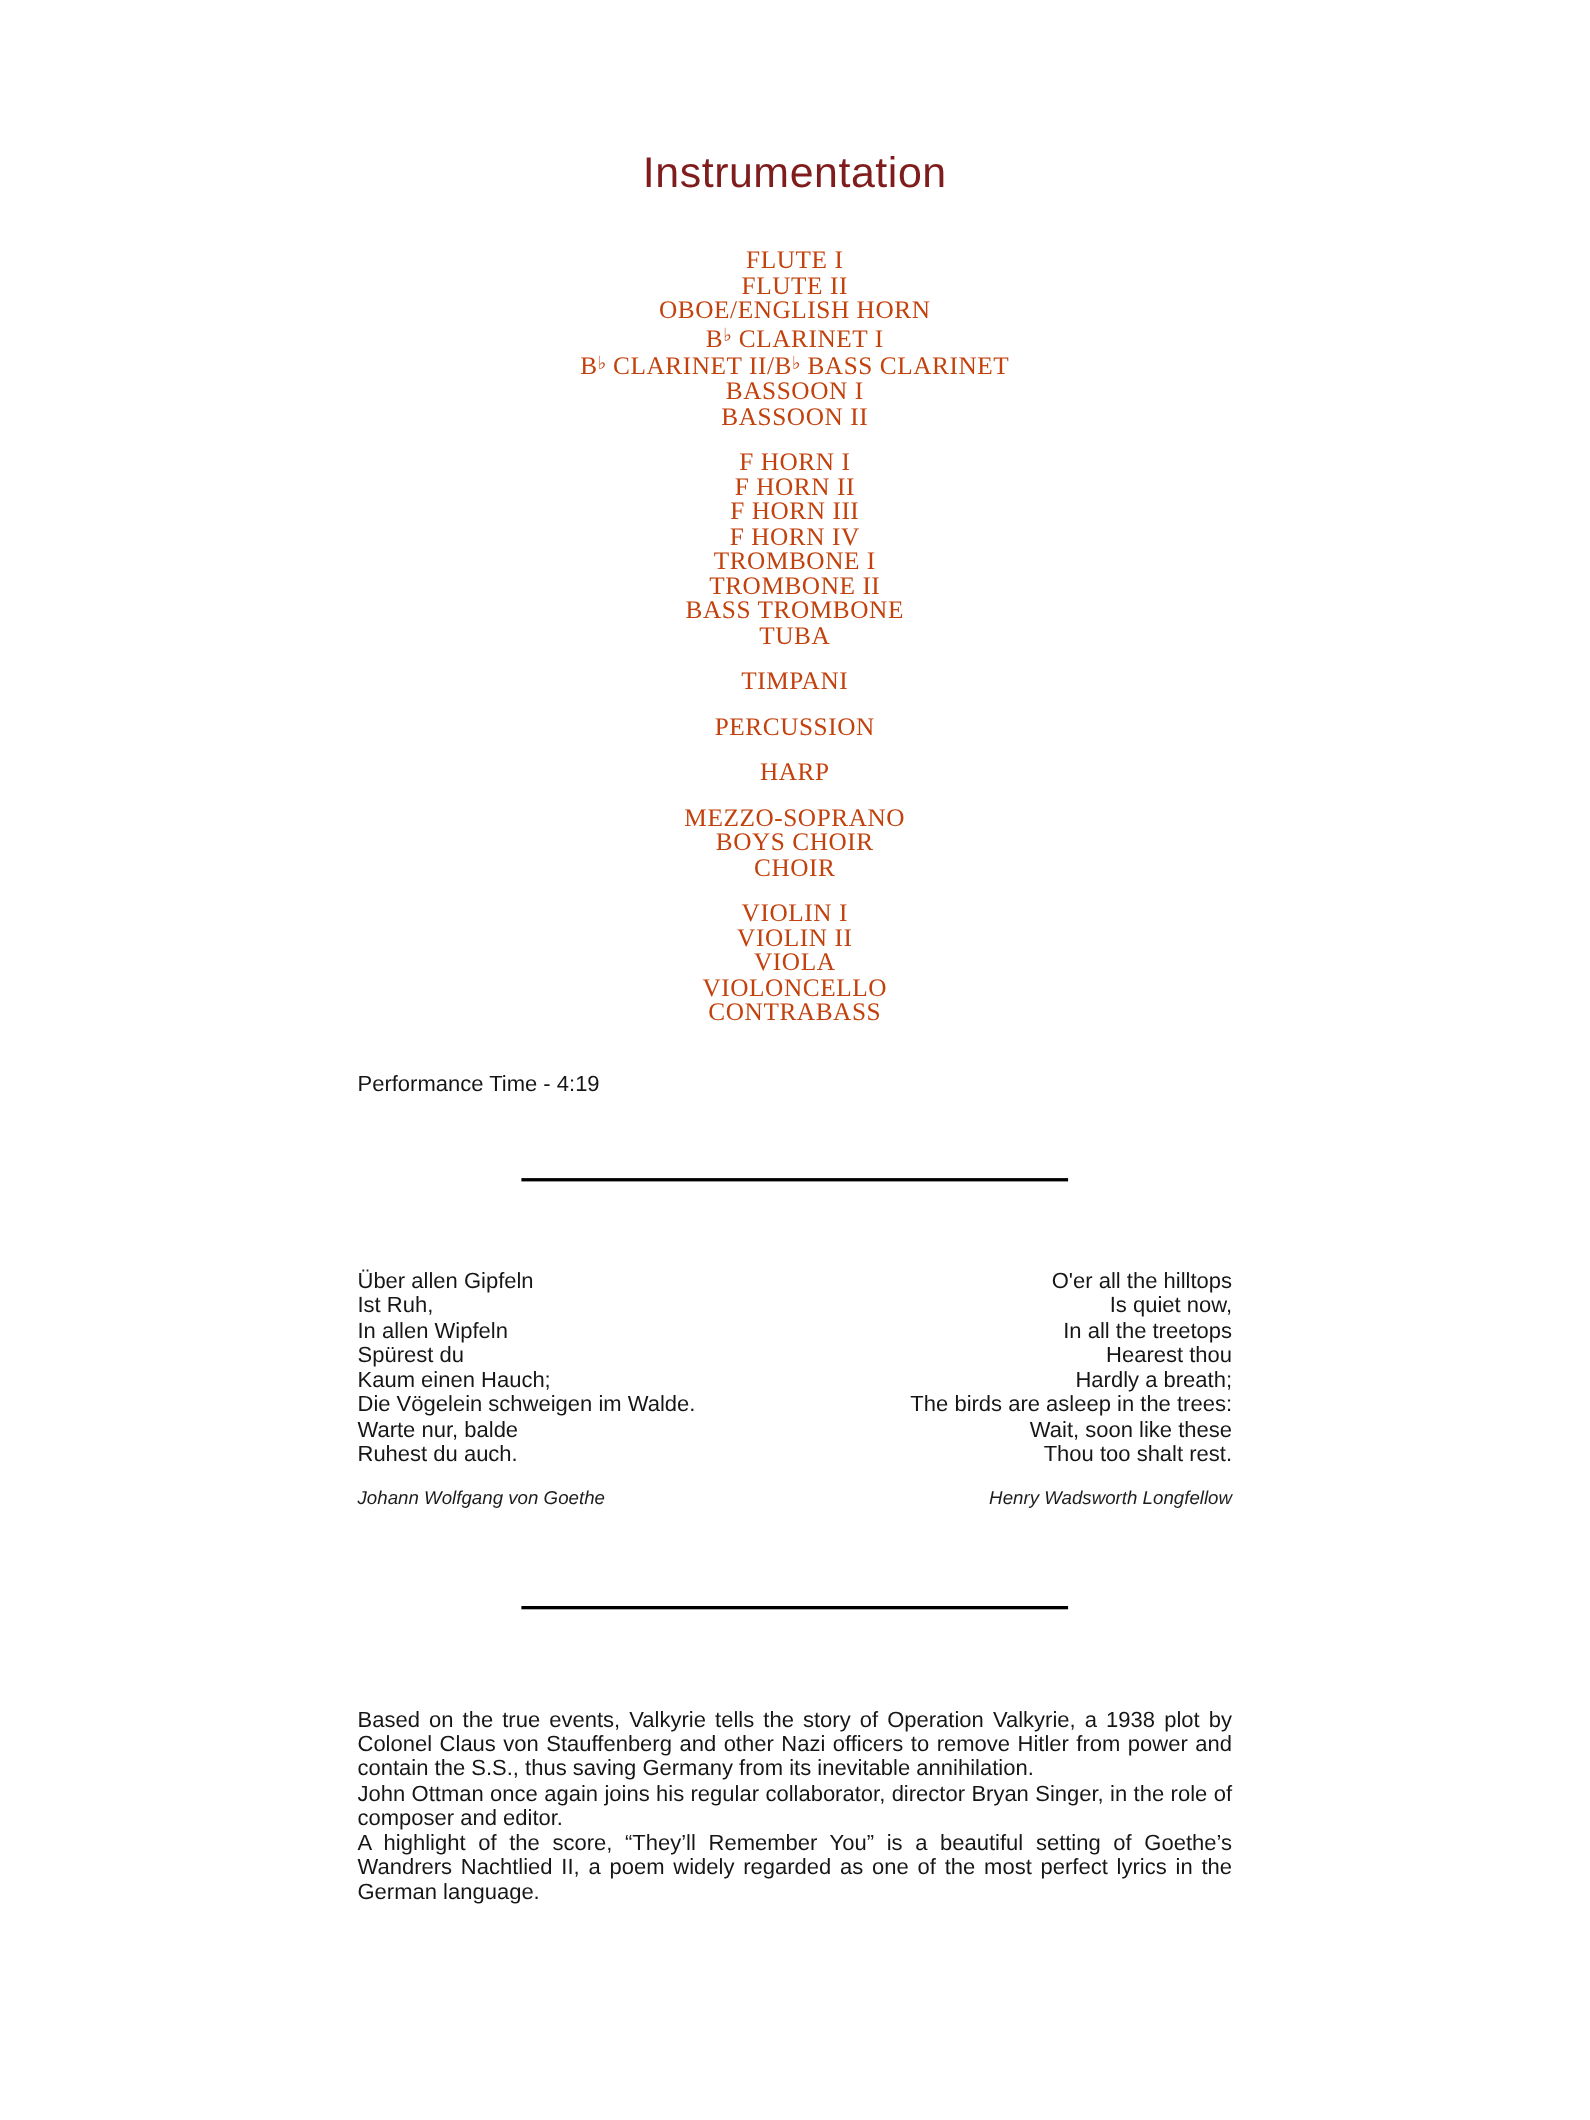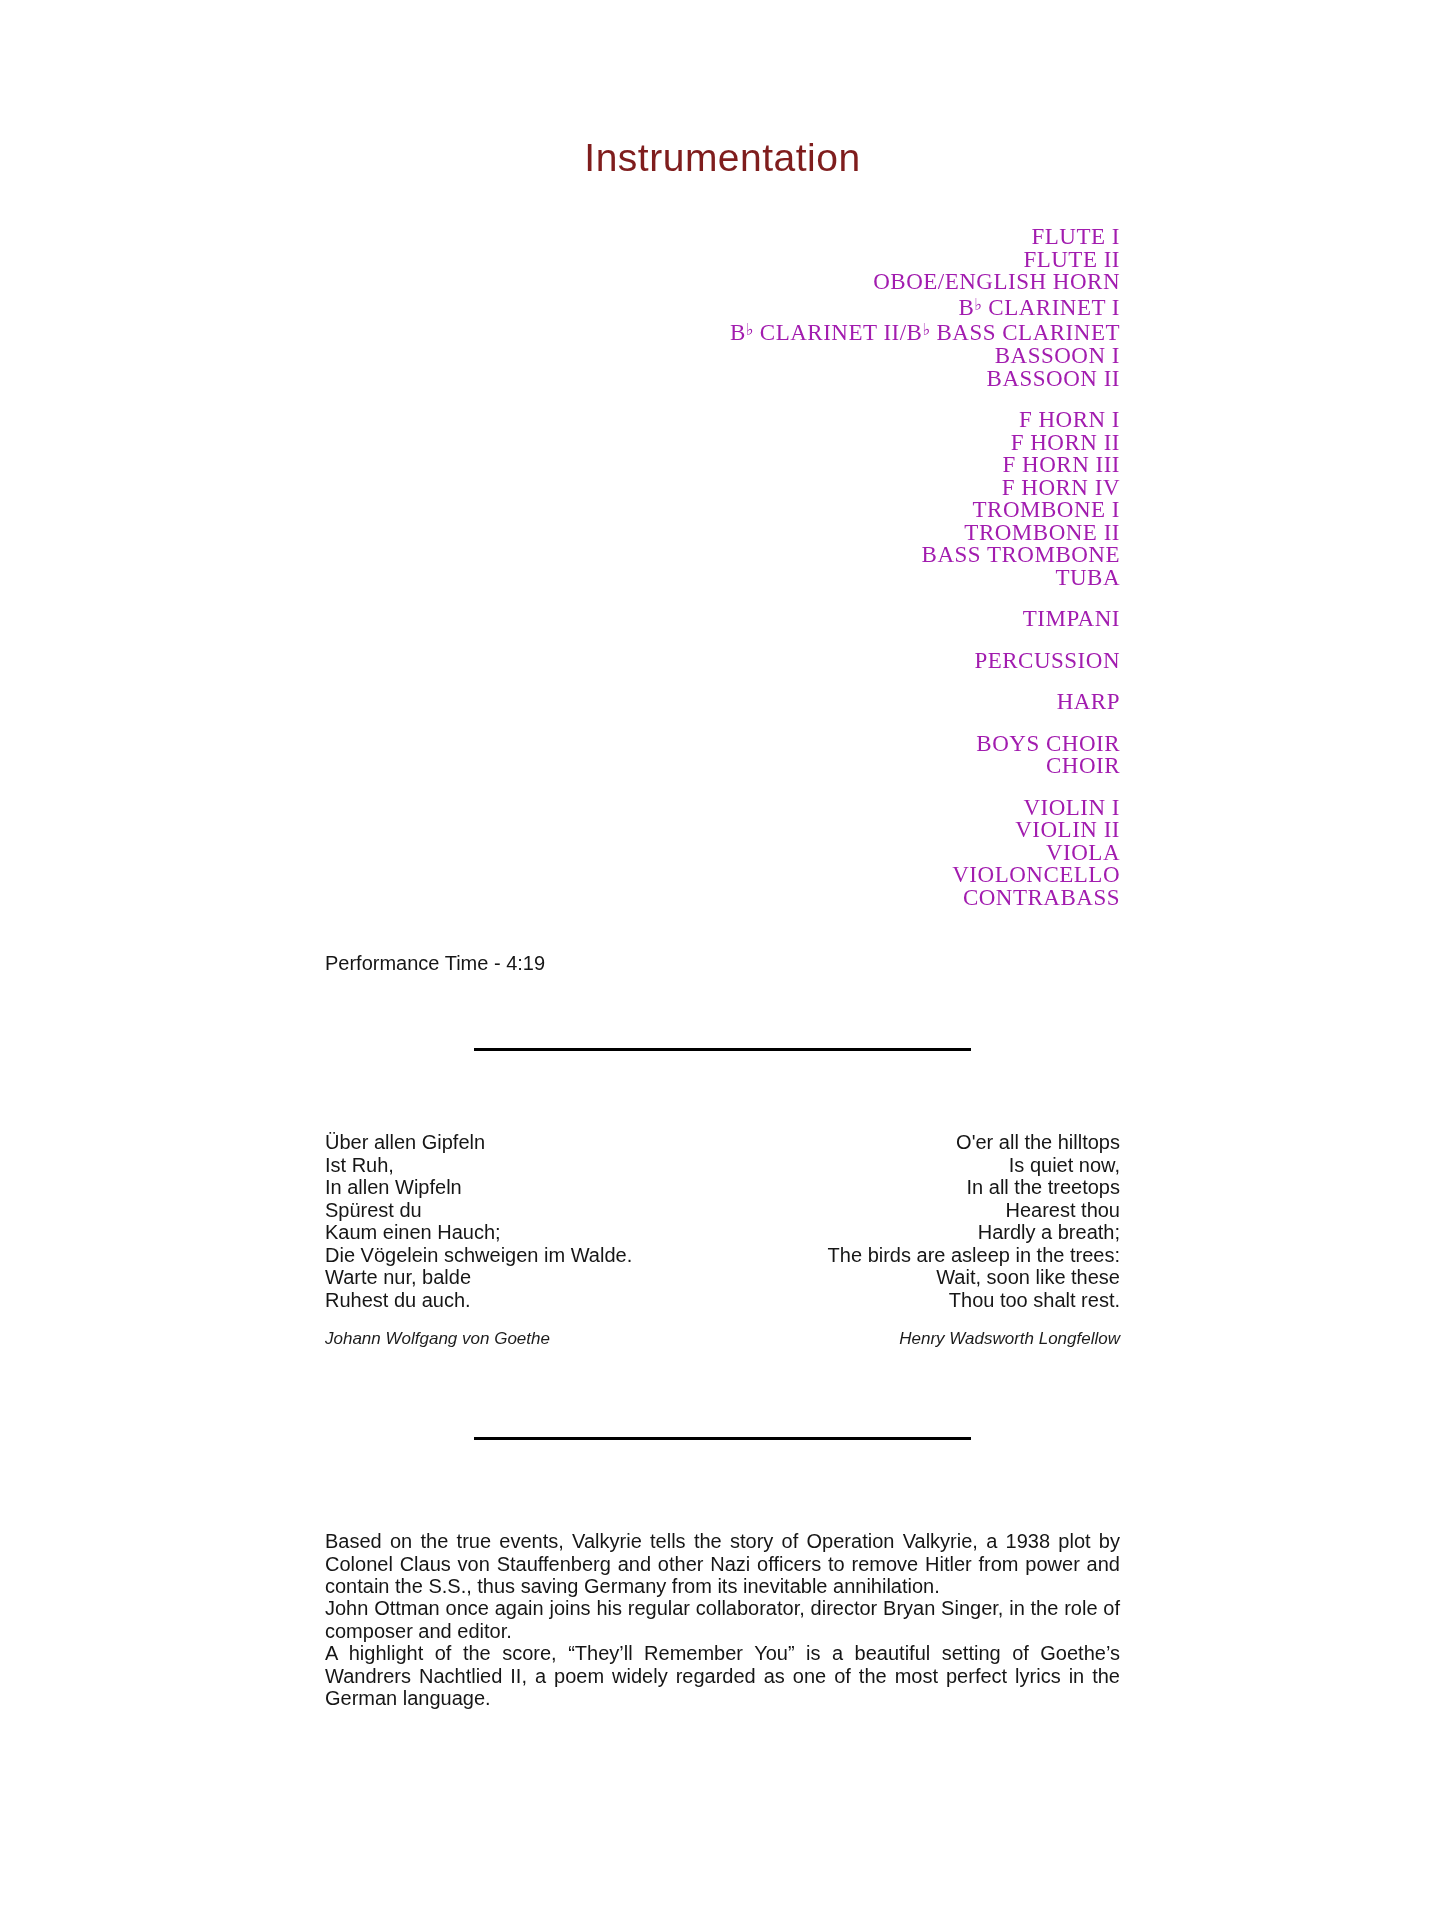--- a/index.html
+++ b/index.html
@@ -18,26 +18,26 @@
   .page-title {
     margin-top: 140px;
     text-align: center;
     font-size: 39px;
     line-height: 36px;
     letter-spacing: 0.5px;
     color: #7f1d1d;
   }
   .inst-list {
     margin-top: 50px;
-    text-align: right;
+    text-align: center;
     font-family: "Liberation Serif", serif;
     font-size: 23px;
     line-height: 22.5px;
     letter-spacing: 0.5px;
-    color: #a21caf;
+    color: #c2410c;
   }
   .inst-group { margin-bottom: 19px; }
   .inst-group:last-child { margin-bottom: 0; }
   .inst-line { white-space: nowrap; }
   .flat {
     font-size: 0.72em;
     vertical-align: 0.32em;
     letter-spacing: 0;
   }
   .perf-time {
@@ -117,20 +117,21 @@
       <div class="inst-group">
         <div class="inst-line">TIMPANI</div>
       </div>
       <div class="inst-group">
         <div class="inst-line">PERCUSSION</div>
       </div>
       <div class="inst-group">
         <div class="inst-line">HARP</div>
       </div>
       <div class="inst-group">
+        <div class="inst-line">MEZZO-SOPRANO</div>
         <div class="inst-line">BOYS CHOIR</div>
         <div class="inst-line">CHOIR</div>
       </div>
       <div class="inst-group">
         <div class="inst-line">VIOLIN I</div>
         <div class="inst-line">VIOLIN II</div>
         <div class="inst-line">VIOLA</div>
         <div class="inst-line">VIOLONCELLO</div>
         <div class="inst-line">CONTRABASS</div>
       </div>

